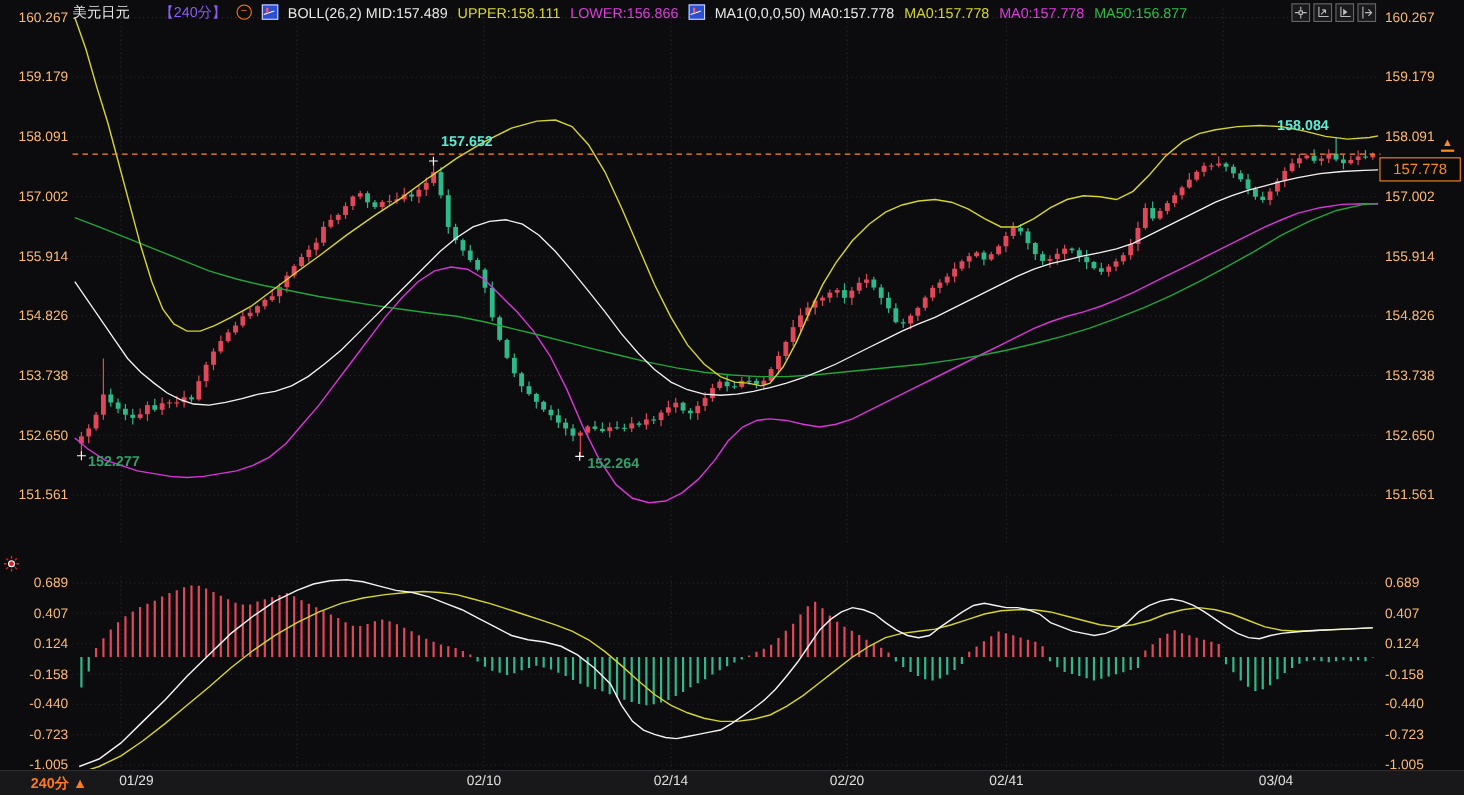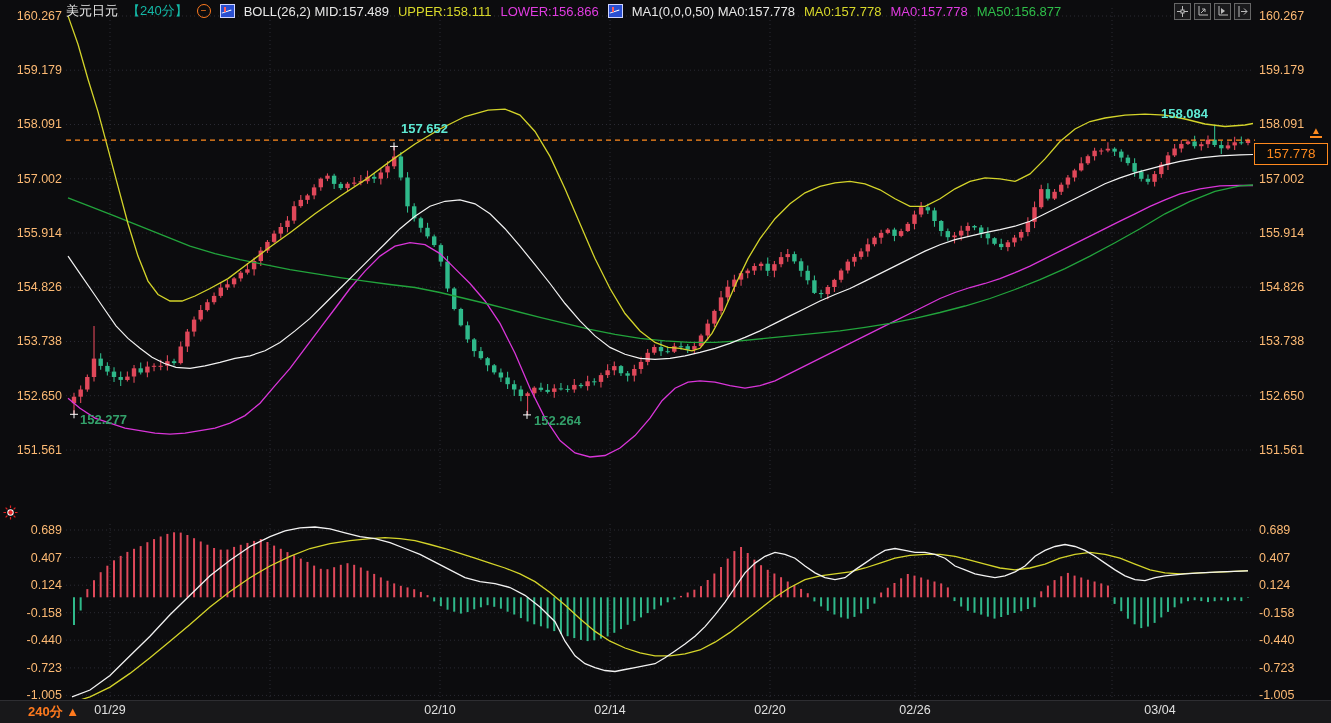--- a/index.html
+++ b/index.html
@@ -1,21 +1,21 @@
 <!DOCTYPE html>
 <html><head>
 <meta charset="utf-8">
 <style>
   html,body{margin:0;padding:0;background:#000;}
   #app{position:relative;width:1331px;height:723px;background:#0c0c0e;overflow:hidden;
        font-family:"Liberation Sans",sans-serif;color:#ddd;}
   svg{position:absolute;left:0;top:0;}
   .hdr{position:absolute;left:66px;top:2px;height:18px;display:flex;align-items:center;gap:9px;
        font-size:13px;white-space:nowrap;z-index:5;}
-  .hdr .w{color:#e8e8e8;} .hdr .o{color:#14b8a6;} .hdr .y{color:#d8d82a;}
+  .hdr .w{color:#e8e8e8;} .hdr .o{color:#8b5cf6;margin-left:18px;} .hdr .y{color:#d8d82a;}
   .hdr .m{color:#e03ce0;} .hdr .g{color:#2fbf4a;}
   .minus-ic{display:inline-flex;align-items:center;justify-content:center;width:12px;height:12px;
        border:1px solid #ff7a1e;border-radius:50%;color:#ff7a1e;font-size:10px;line-height:10px;}
   .kline-ic{display:inline-block;width:13px;height:12px;background:#2a4fd0;border:1px solid #cfd4ff;
        position:relative;overflow:hidden;}
   .kline-ic:before{content:"";position:absolute;left:1px;top:6px;width:10px;height:3px;
        border-top:1px solid #fff;transform:rotate(-18deg);}
   .kline-ic:after{content:"";position:absolute;left:3px;top:2px;width:2px;height:5px;background:#ff5b5b;}
   .toolbar{position:absolute;right:80px;top:3px;display:flex;gap:3px;z-index:6;}
   .tb{width:15px;height:15px;border:1px solid #666;background:#1a1a1c;display:flex;
@@ -720,25 +720,25 @@
     <div class="axis-lab la" style="left: 0px; top: 577.161px;">0.124</div>
     <div class="axis-lab ra" style="top: 577.161px;">0.124</div>
     <div class="axis-lab la" style="left: 0px; top: 604.693px;">-0.158</div>
     <div class="axis-lab ra" style="top: 604.693px;">-0.158</div>
     <div class="axis-lab la" style="left: 0px; top: 632.224px;">-0.440</div>
     <div class="axis-lab ra" style="top: 632.224px;">-0.440</div>
     <div class="axis-lab la" style="left: 0px; top: 659.854px;">-0.723</div>
     <div class="axis-lab ra" style="top: 659.854px;">-0.723</div>
     <div class="axis-lab la" style="left: 0px; top: 687.385px;">-1.005</div>
     <div class="axis-lab ra" style="top: 687.385px;">-1.005</div>
-    <div class="date-lab" style="left: 78px;">01/29</div>
+    <div class="date-lab" style="left: 92px;">01/29</div>
     <div class="date-lab" style="left: 238px; margin-top: 46px;">02/04</div>
     <div class="date-lab" style="left: 408px;">02/10</div>
     <div class="date-lab" style="left: 578px;">02/14</div>
     <div class="date-lab" style="left: 738px;">02/20</div>
-    <div class="date-lab" style="left: 883px;">02/26</div>
+    <div class="date-lab" style="left: 883px;">02/41</div>
     <div class="date-lab" style="left: 1128px;">03/04</div>
     <div class="ann red" style="left: 401px; top: 121px;">157.652</div>
     <div class="ann red" style="left: 1161px; top: 106px;">158.084</div>
     <div class="ann green" style="left: 80px; top: 412px;">152.277</div>
     <div class="ann green" style="left: 534px; top: 413px;">152.264</div>
 
 </div>
 
 </body></html>

